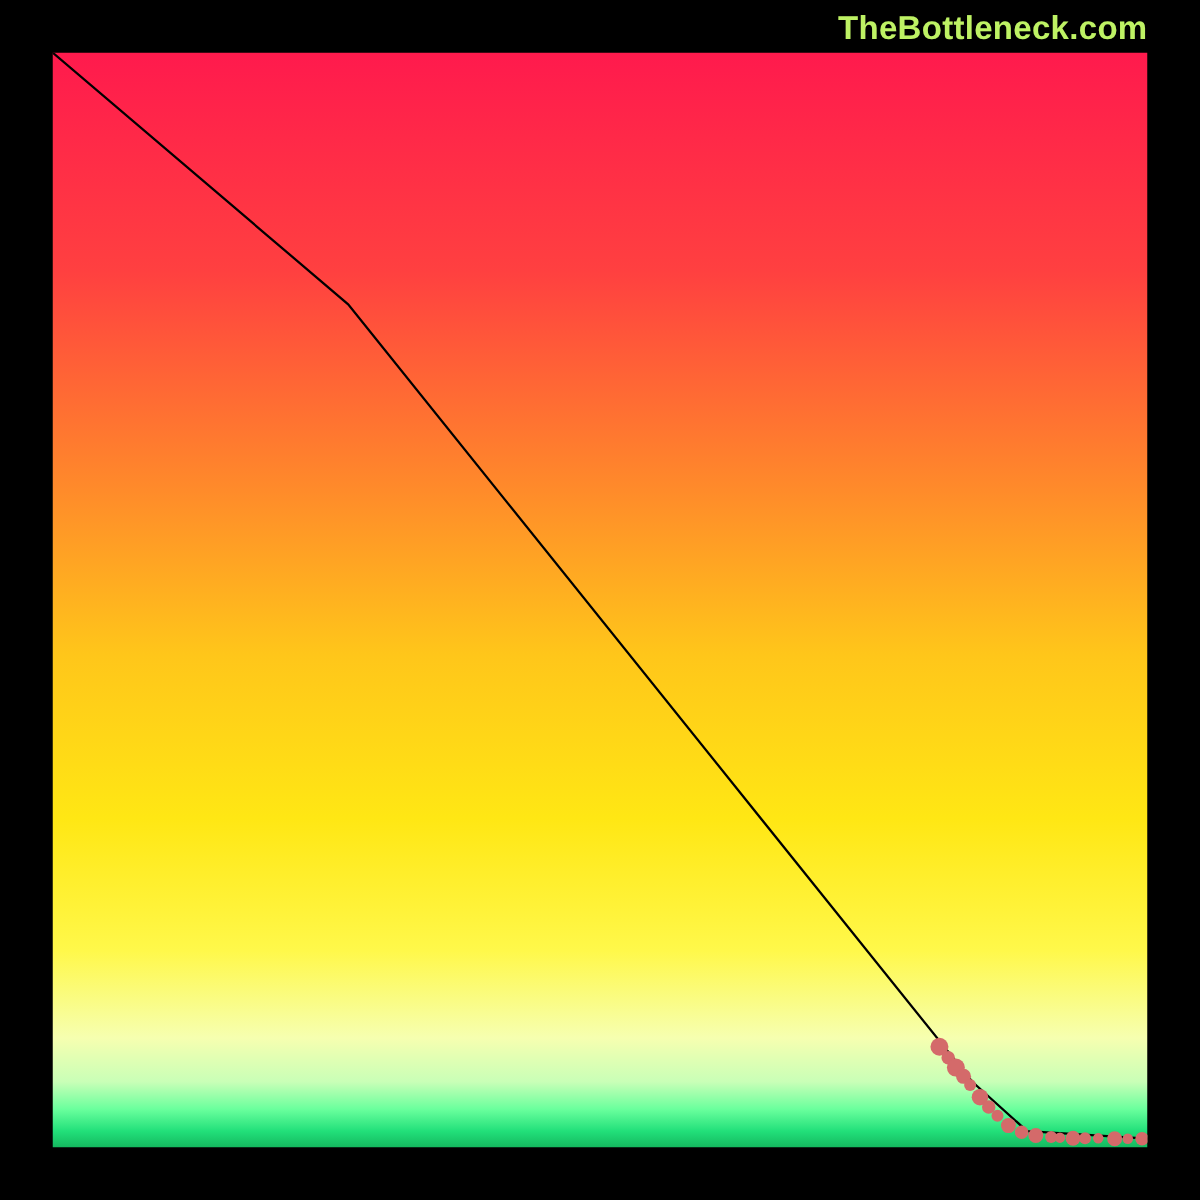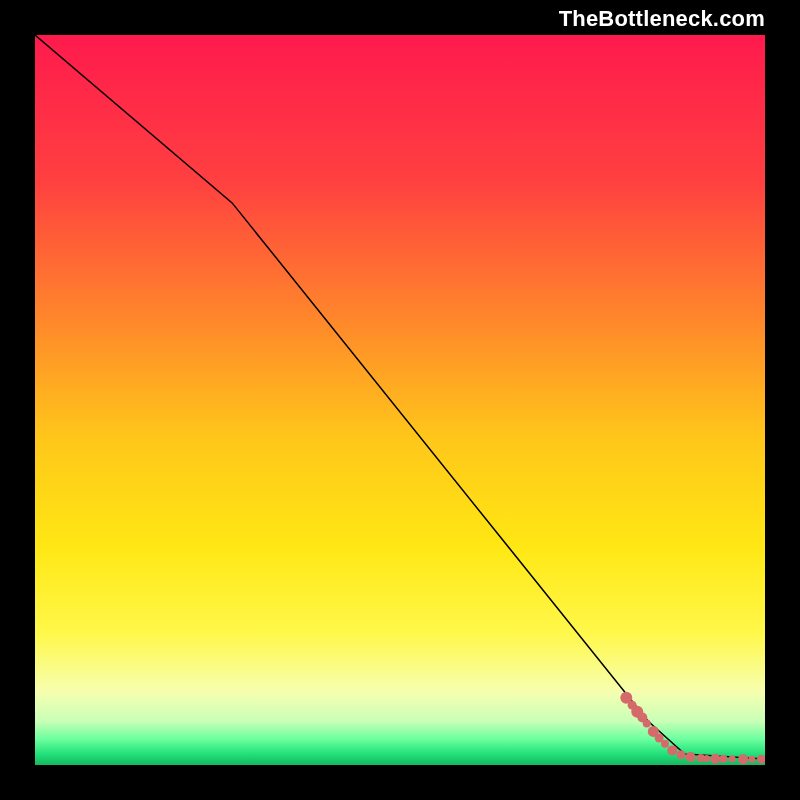--- a/index.html
+++ b/index.html
@@ -21,21 +21,21 @@
     position: absolute;
     left: 35px;
     top: 35px;
     width: 730px;
     height: 730px;
   }
   .watermark {
     position: absolute;
     top: 6px;
     right: 35px;
-    color: #ffffff;
+    color: #bef264;
     font-size: 22px;
     font-weight: 600;
     letter-spacing: 0.2px;
     user-select: none;
   }
   svg { display: block; }
 </style>
 </head>
 <body>
 

